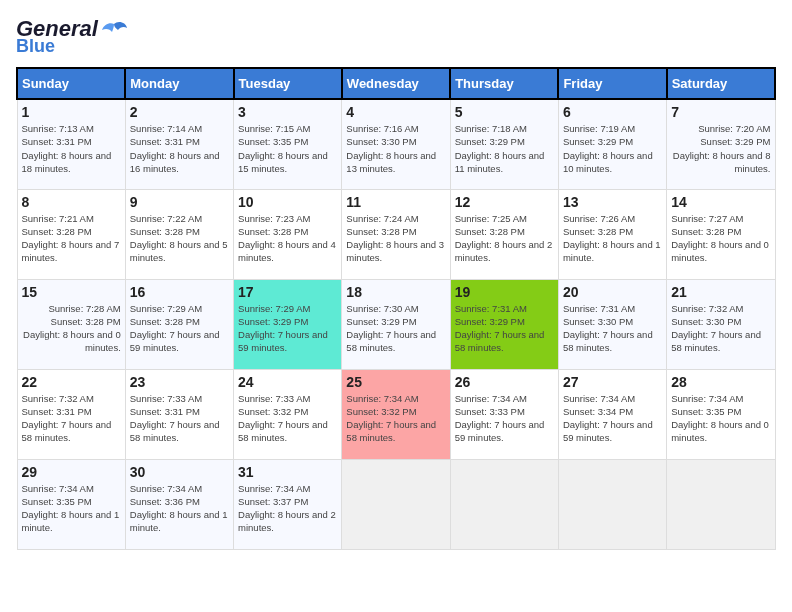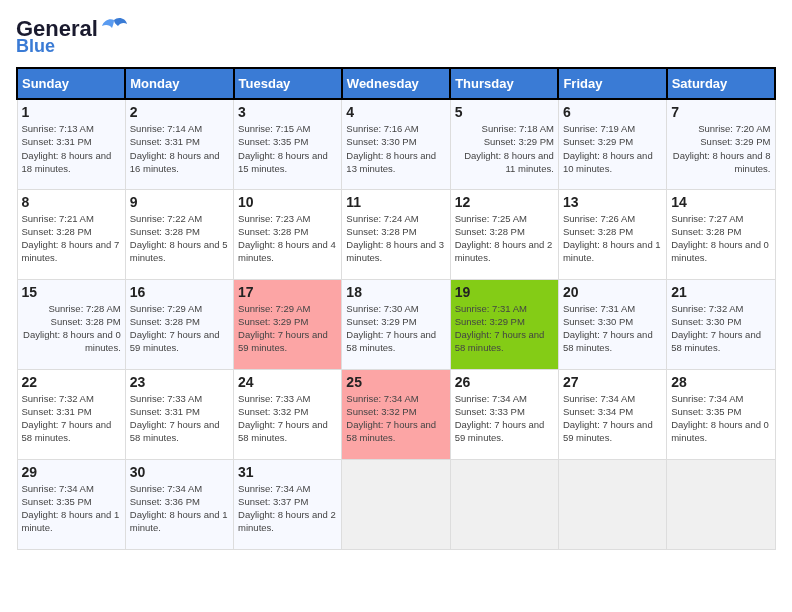--- a/index.html
+++ b/index.html
@@ -76,21 +76,21 @@
     }
     td.empty {
       background: #f0f0f0 !important;
     }
   </style>
 </head>
 <body>
 
 <div class="header">
   <div class="logo">
-    <div style="display:flex; align-items:flex-start; gap:2px;">
+    <div style="display:flex; align-items:flex-end; gap:2px;font-style:italic;">
       <span style="font-size:22px; font-weight:bold; color:#1a1a2e;">General</span>
       <svg width="28" height="22" viewBox="0 0 28 22">
         <path d="M14 4 C18 0, 26 2, 27 8 C24 6, 20 7, 18 10 C16 8, 14 7, 14 4Z" fill="#3a7bd5"></path>
         <path d="M14 4 C10 2, 4 4, 2 10 C6 8, 10 9, 12 12 C13 9, 14 7, 14 4Z" fill="#5a9bf0"></path>
       </svg>
     </div>
     <span style="font-size:18px; font-weight:bold; color:#3a7bd5; margin-top:-6px;">Blue</span>
   </div>
   <div class="title-section">
     <div class="month-title"></div>
@@ -131,21 +131,21 @@
 Daylight: 8 hours and 15 minutes.</div>
         </td>
         <td style="background: rgb(247, 249, 255);">
           <span class="day-num">4</span>
           <div class="day-info" style="white-space: pre-line;">Sunrise: 7:16 AM
 Sunset: 3:30 PM
 Daylight: 8 hours and 13 minutes.</div>
         </td>
         <td style="background: rgb(247, 249, 255);">
           <span class="day-num">5</span>
-          <div class="day-info" style="white-space: pre-line; text-align: right;">Sunrise: 7:18 AM
+          <div class="day-info" style="white-space: pre-line;">Sunrise: 7:18 AM
 Sunset: 3:29 PM
 Daylight: 8 hours and 11 minutes.</div>
         </td>
         <td style="background: rgb(247, 249, 255);">
           <span class="day-num">6</span>
           <div class="day-info" style="white-space: pre-line;">Sunrise: 7:19 AM
 Sunset: 3:29 PM
 Daylight: 8 hours and 10 minutes.</div>
         </td>
         <td style="background: rgb(247, 249, 255);">
@@ -205,21 +205,21 @@
           <div class="day-info" style="white-space: pre-line; text-align: right;">Sunrise: 7:28 AM
 Sunset: 3:28 PM
 Daylight: 8 hours and 0 minutes.</div>
         </td>
         <td style="background: rgb(247, 249, 255);">
           <span class="day-num">16</span>
           <div class="day-info" style="white-space: pre-line;">Sunrise: 7:29 AM
 Sunset: 3:28 PM
 Daylight: 7 hours and 59 minutes.</div>
         </td>
-        <td style="background: #fca5a5;">
+        <td style="background: #5eead4;">
           <span class="day-num">17</span>
           <div class="day-info" style="white-space: pre-line;">Sunrise: 7:29 AM
 Sunset: 3:29 PM
 Daylight: 7 hours and 59 minutes.</div>
         </td>
         <td style="background: rgb(247, 249, 255);">
           <span class="day-num">18</span>
           <div class="day-info" style="white-space: pre-line;">Sunrise: 7:30 AM
 Sunset: 3:29 PM
 Daylight: 7 hours and 58 minutes.</div>

